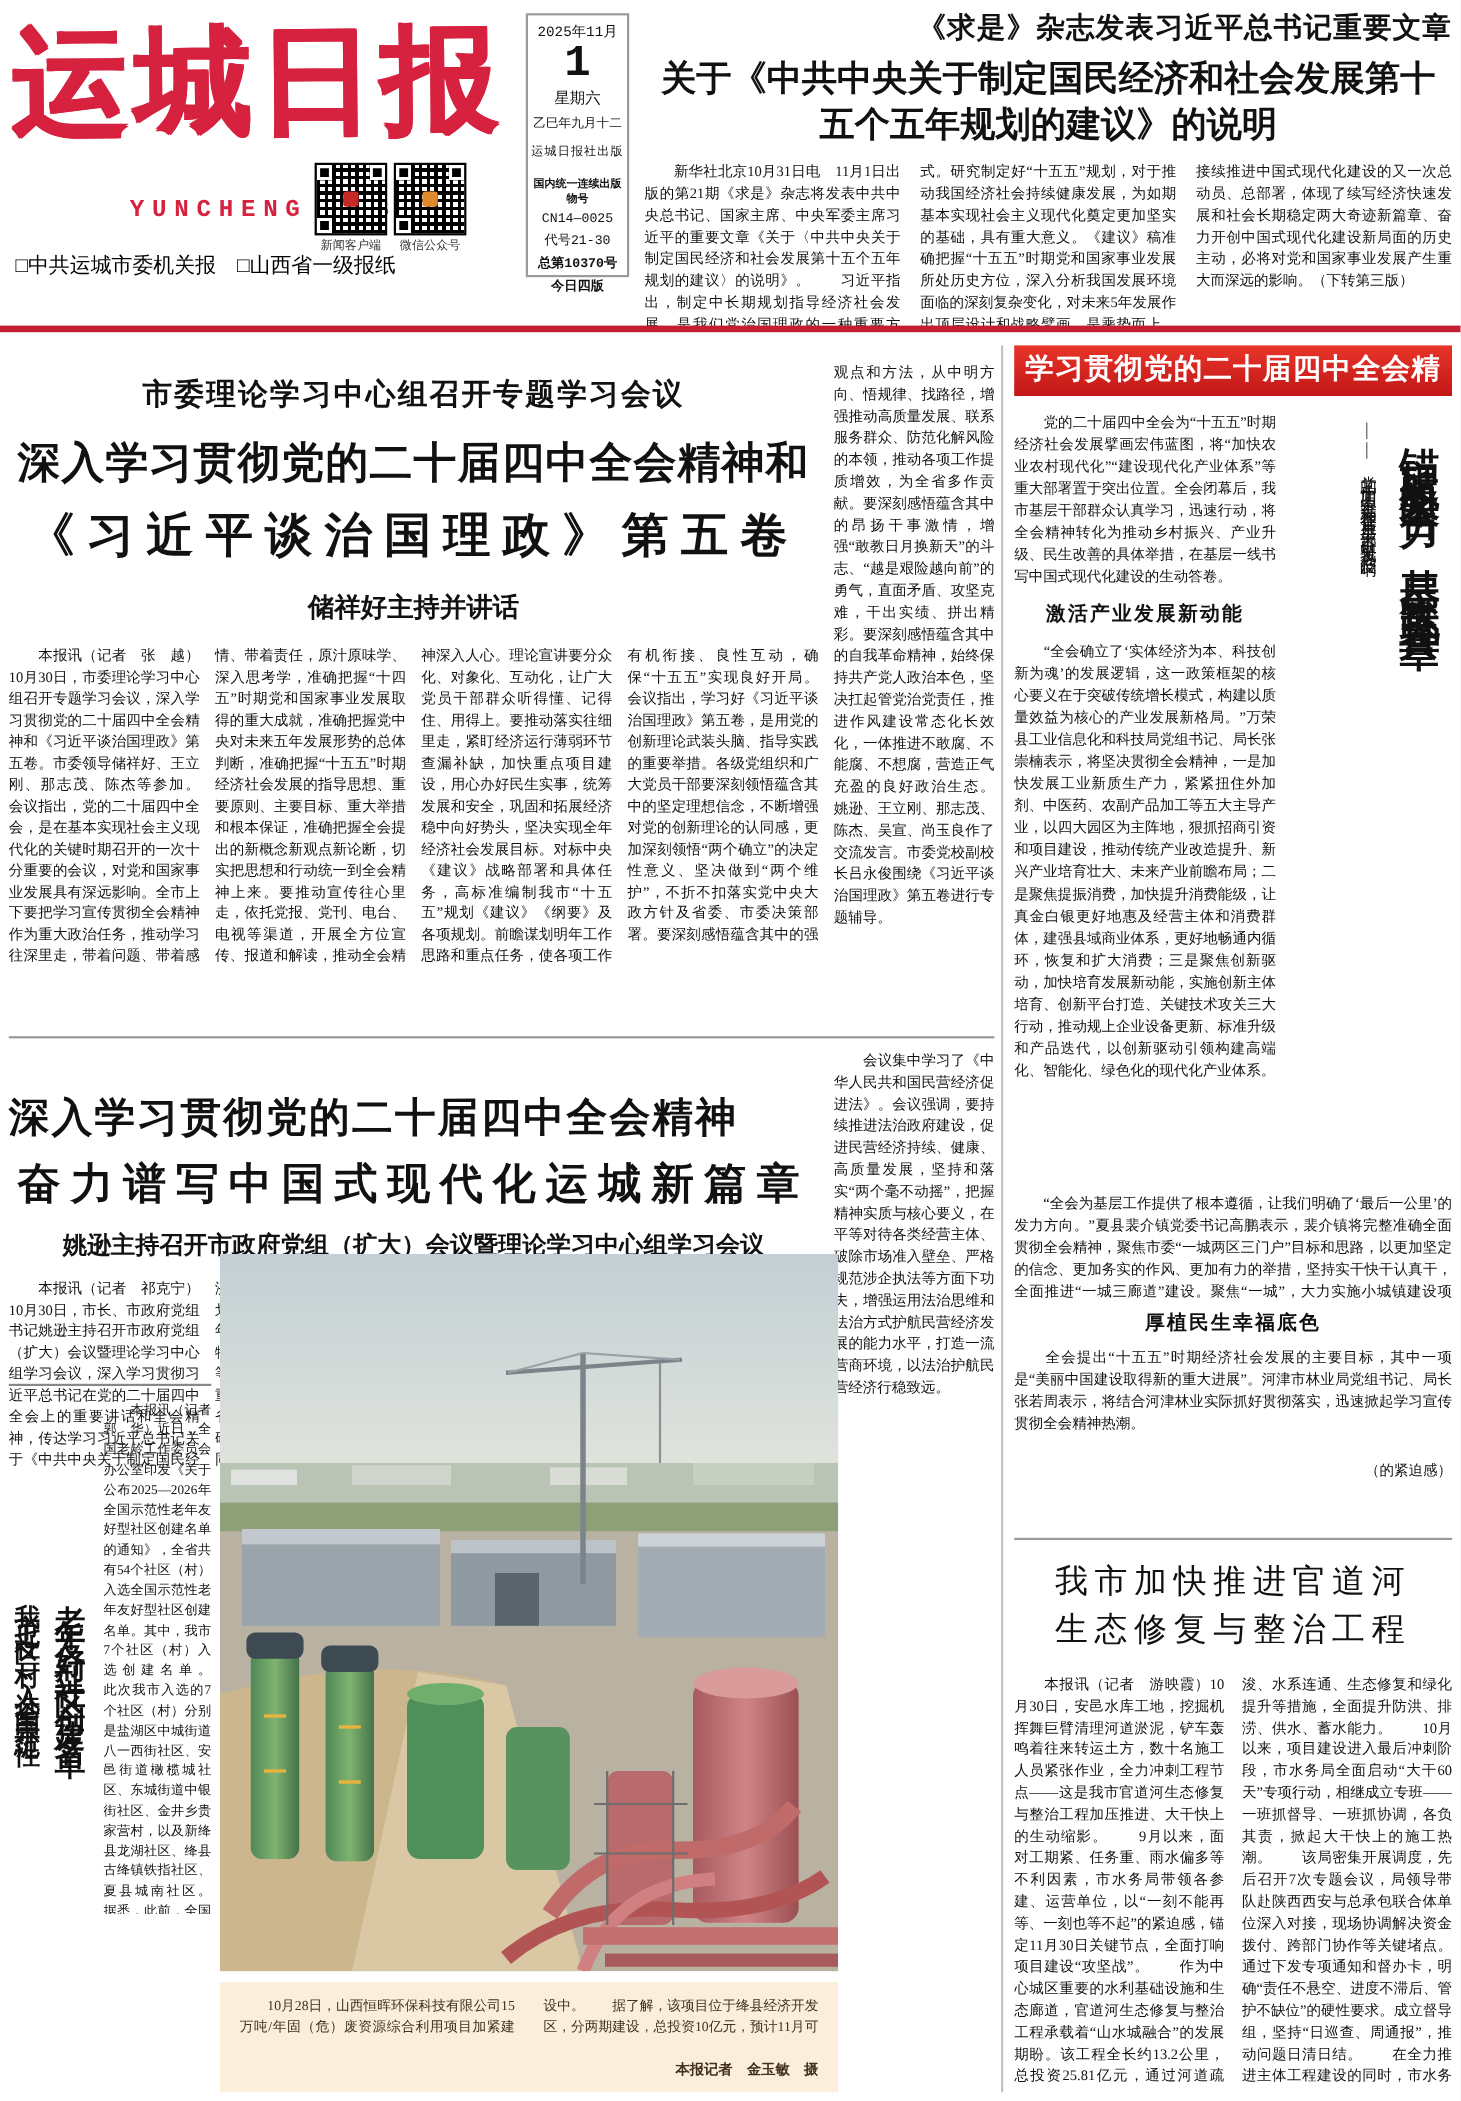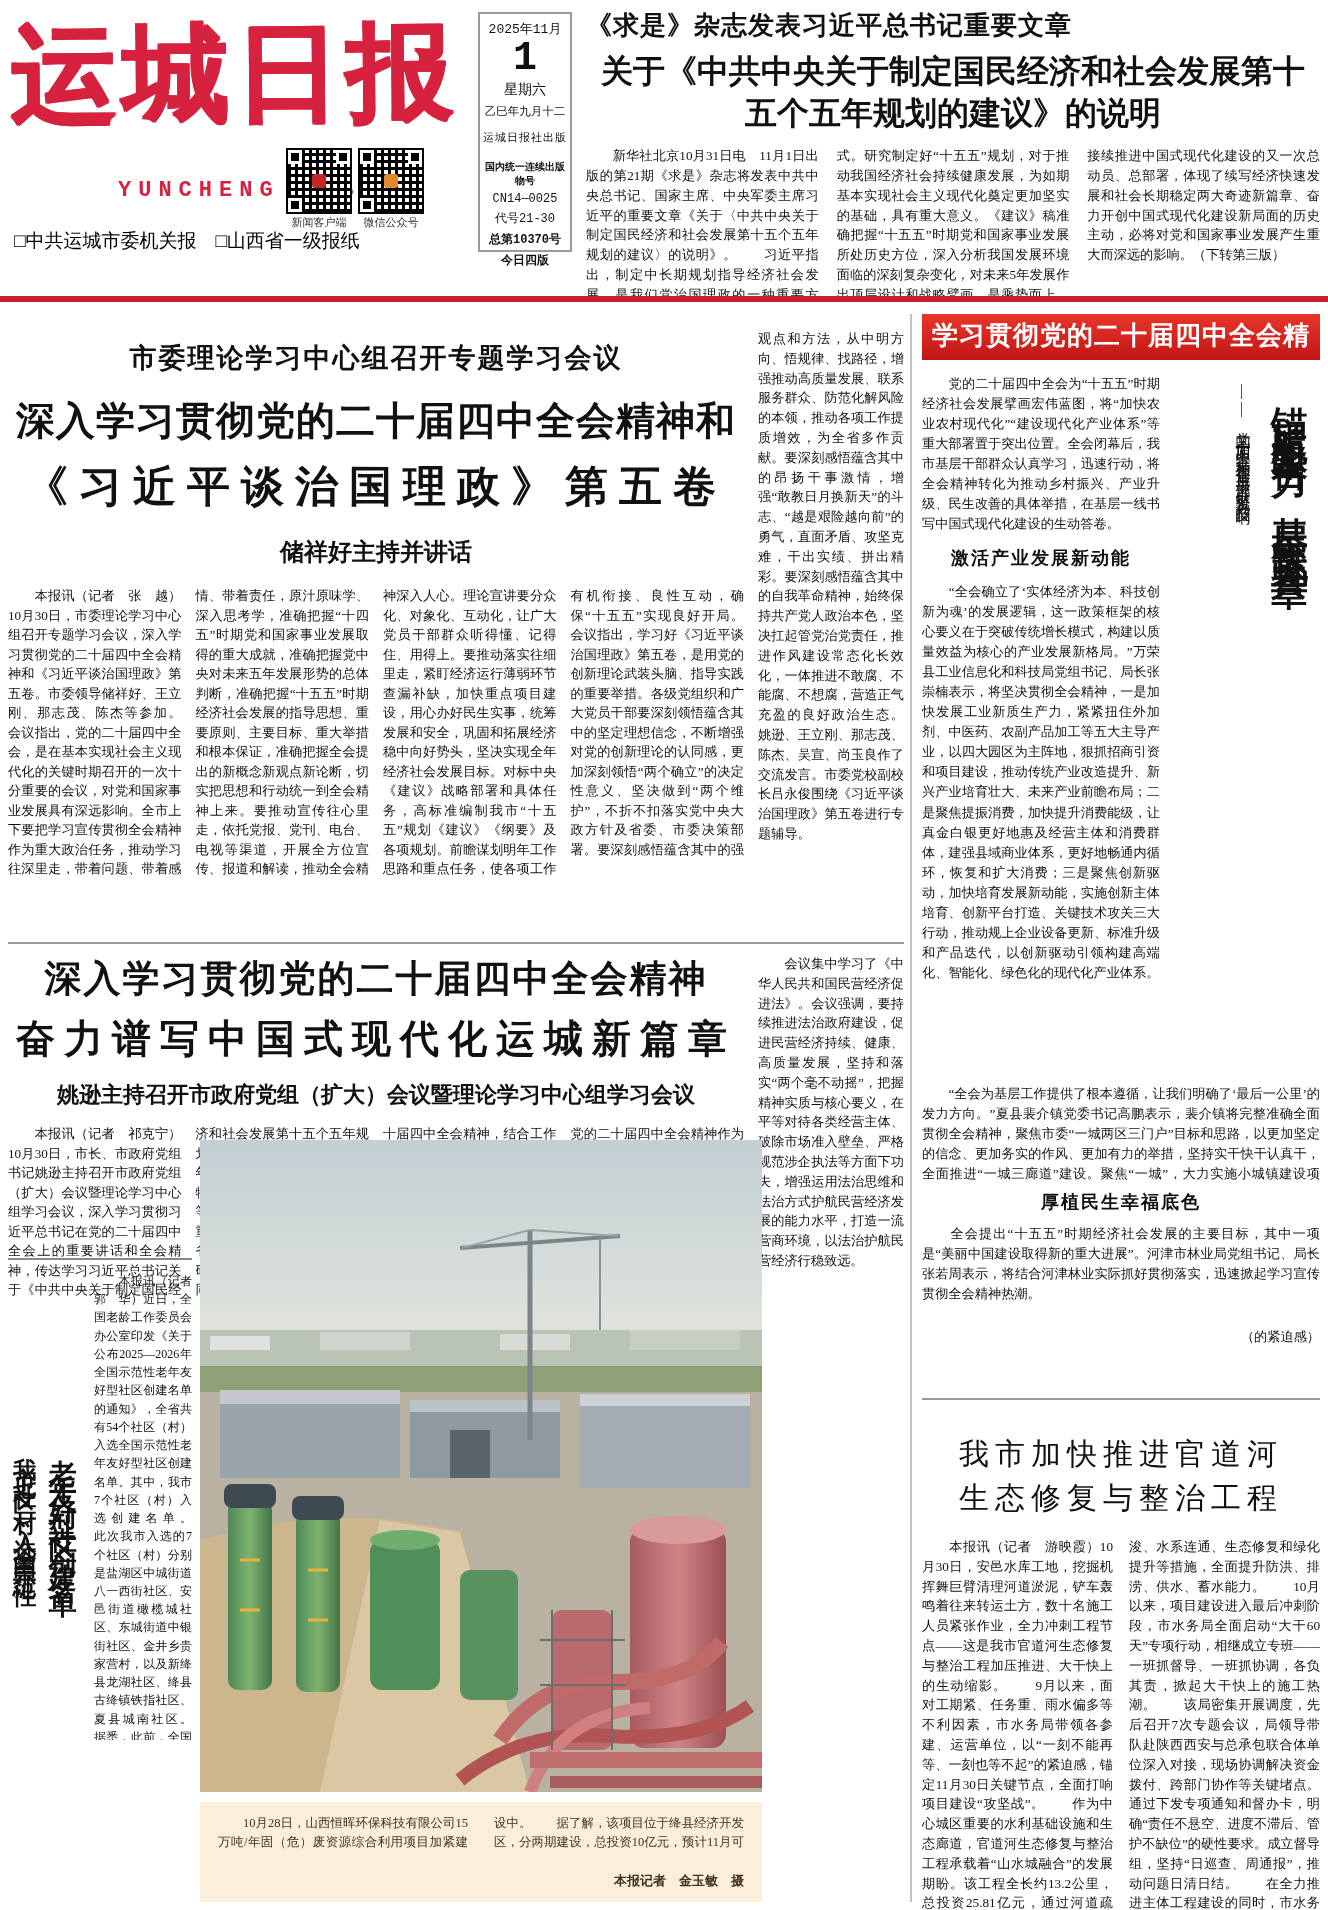--- a/index.html
+++ b/index.html
@@ -27,40 +27,40 @@
   .db-month{font-size:13px;margin-top:2px;}
   .db-day{font-size:40px;font-weight:bold;line-height:1.05;}
   .db-week{font-size:14px;margin-top:1px;}
   .db-lunar{font-size:11.5px;margin-top:5px;}
   .db-pub{font-size:11px;margin-top:11px;letter-spacing:1px;}
   .db-issn-label{font-size:10px;font-weight:bold;margin-top:15px;}
   .db-small{font-size:12px;margin-top:4px;}
   .db-bold{font-weight:bold;}
   
   .toparticle{left:586px;top:8px;width:734px;}
-  .ta-kicker{font-size:26px;font-weight:bold;text-align:left;letter-spacing:1px;}
+  .ta-kicker{font-size:26px;font-weight:bold;text-align:right;letter-spacing:1px;}
   .ta-headline{font-size:32px;font-weight:bold;text-align:center;line-height:1.3;margin-top:8px;}
   .ta-body{margin-top:12px;column-count:3;column-gap:18px;font-size:13.2px;line-height:1.5;
            height:160px;overflow:hidden;}
   .redrule{left:0;top:296px;width:1328px;height:6px;background:#c41e31;}
   
   .mainart{left:8px;top:314px;width:896px;height:622px;display:flex;gap:14px;}
   .ma-left{width:736px;}
   .ma-kicker{font-size:27px;font-weight:bold;text-align:center;margin-top:26px;letter-spacing:2px;}
   .ma-h1{font-size:39px;font-weight:bold;text-align:center;margin-top:18px;letter-spacing:1px;}
   .ma-h2{font-size:43px;font-weight:bold;text-align:center;margin-top:10px;letter-spacing:11px;}
   .ma-sub{font-size:24px;font-weight:bold;text-align:center;margin-top:20px;}
   .ma-body{margin-top:18px;column-count:4;column-gap:14px;font-size:13.2px;line-height:1.48;
            height:296px;overflow:hidden;}
   .ma-right{width:146px;font-size:13.2px;line-height:1.5;height:610px;overflow:hidden;margin-top:15px;}
   .hdiv1{left:8px;top:942px;width:896px;border-top:2px solid #999;}
   
   .art2{left:8px;top:954px;width:896px;height:434px;display:flex;gap:14px;}
   .a2-left{width:736px;}
-  .a2-h1{font-size:37px;font-weight:bold;text-align:center;letter-spacing:2px;}
+  .a2-h1{font-size:37px;font-weight:bold;text-align:left;letter-spacing:2px;margin-top:37px;}
   .a2-h2{font-size:39px;font-weight:bold;text-align:center;margin-top:8px;letter-spacing:9px;}
   .a2-sub{font-size:22px;font-weight:bold;text-align:center;margin-top:14px;}
   .a2-body{margin-top:14px;column-count:4;column-gap:14px;font-size:13.2px;line-height:1.48;
            height:178px;overflow:hidden;}
   .a2-right{width:146px;font-size:13.2px;line-height:1.5;height:428px;overflow:hidden;}
   
   .vrule{left:910px;top:314px;height:1588px;border-left:2px solid #c2c2c2;}
   .rsec{left:922px;top:314px;width:398px;height:1082px;}
   .banner{height:46px;line-height:46px;background:linear-gradient(180deg,#e8352a,#c21616);
           color:#fff;font-size:26px;font-weight:bold;text-align:center;letter-spacing:1px;}
@@ -84,21 +84,21 @@
   .la-b2{margin-top:10px;font-size:12px;line-height:1.52;height:146px;overflow:hidden;}
   
   .photo{left:200px;top:1140px;width:562px;height:652px;overflow:hidden;background:#cdd6d6;}
   .caption{left:200px;top:1802px;width:562px;height:100px;background:#fbeedb;
            padding:12px 18px;box-sizing:border-box;color:#41311c;}
   .cap-cols{column-count:2;column-gap:26px;font-size:12.5px;line-height:1.5;height:56px;overflow:hidden;}
   .cap-credit{text-align:right;font-size:13px;font-weight:bold;margin-top:2px;}
   
   .river{left:922px;top:1398px;width:398px;height:504px;border-top:2px solid #999;box-sizing:border-box;}
   .rv-h{font-size:30px;text-align:center;letter-spacing:6px;line-height:1.45;}
-  .rv-h.first{margin-top:32px;}
+  .rv-h.first{margin-top:16px;}
   .rv-body{margin-top:18px;column-count:2;column-gap:16px;font-size:13.2px;line-height:1.5;
            height:378px;overflow:hidden;}
 </style>
 </head>
 <body>
 
 <div class="page">
 
   <div class="abs masthead">运城日报</div>
   <div class="abs pinyin sans">YUNCHENG RIBAO</div>

